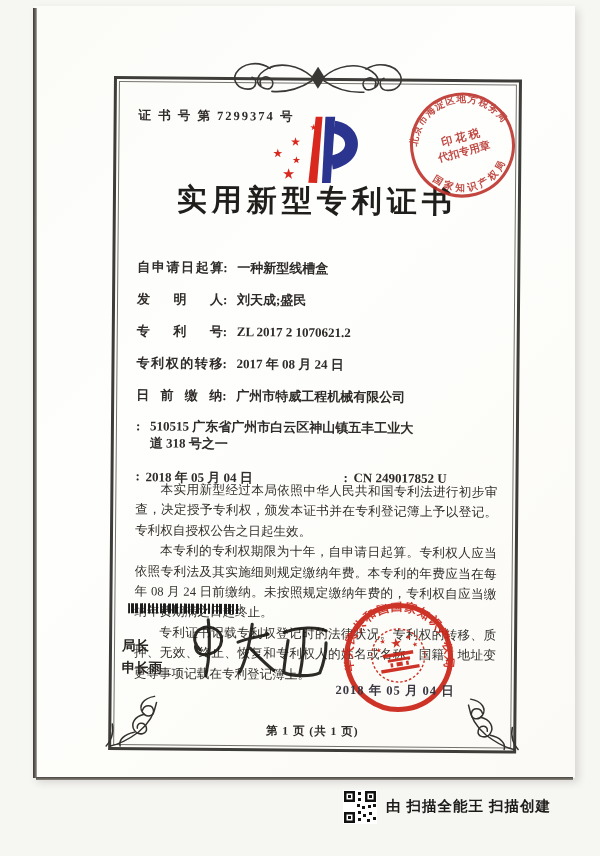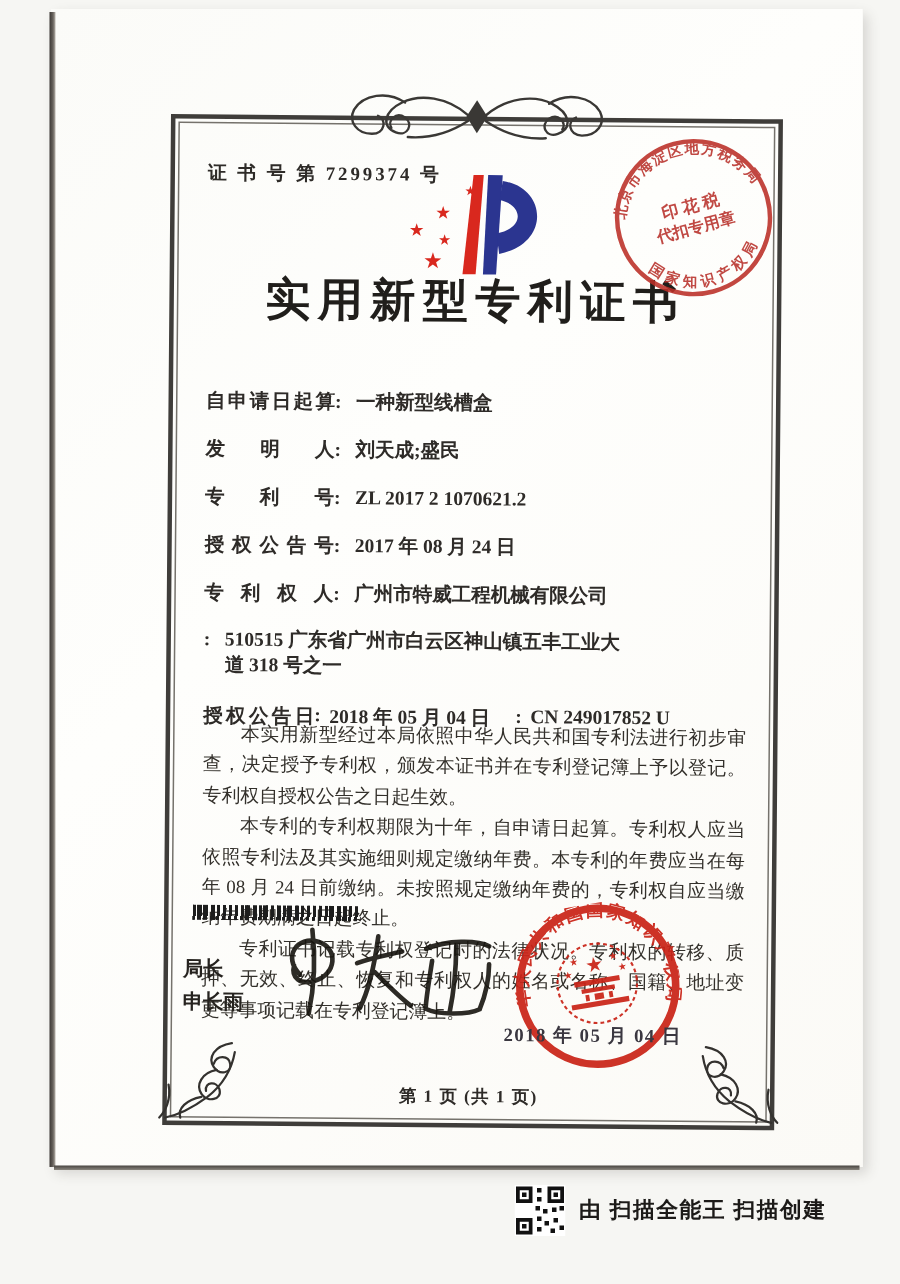--- a/index.html
+++ b/index.html
@@ -123,36 +123,35 @@
         <span class="flabel">发明人</span>
           <span class="fcolon">:</span>
           <span class="fvalue">刘天成;盛民</span>
       </div>
       <div class="frow">
         <span class="flabel">专利号</span>
           <span class="fcolon">:</span>
           <span class="fvalue">ZL 2017 2 1070621.2</span>
       </div>
       <div class="frow">
-        <span class="flabel">授权公告号</span>
+        <span class="flabel">专利权的转移</span>
           <span class="fcolon">:</span>
           <span class="fvalue">2017 年 08 月 24 日</span>
       </div>
       <div class="frow">
-        <span class="flabel">专利权人</span>
+        <span class="flabel">日前缴纳</span>
           <span class="fcolon">:</span>
           <span class="fvalue">广州市特威工程机械有限公司</span>
       </div>
       <div class="frow">
           <span class="fcolon">:</span>
           <span class="fvalue" style="max-width:272px">510515 广东省广州市白云区神山镇五丰工业大道 318 号之一</span>
       </div>
       <div class="grant-row">
         <div class="grant-col1">
-          <span class="glabel">授权公告日</span>
             <span class="fcolon">:</span>
             <span>2018 年 05 月 04 日</span>
         </div>
         <div class="grant-col2">
             <span class="fcolon">:</span>
             <span>CN 249017852 U</span>
         </div>
       </div>
     </div>
 

